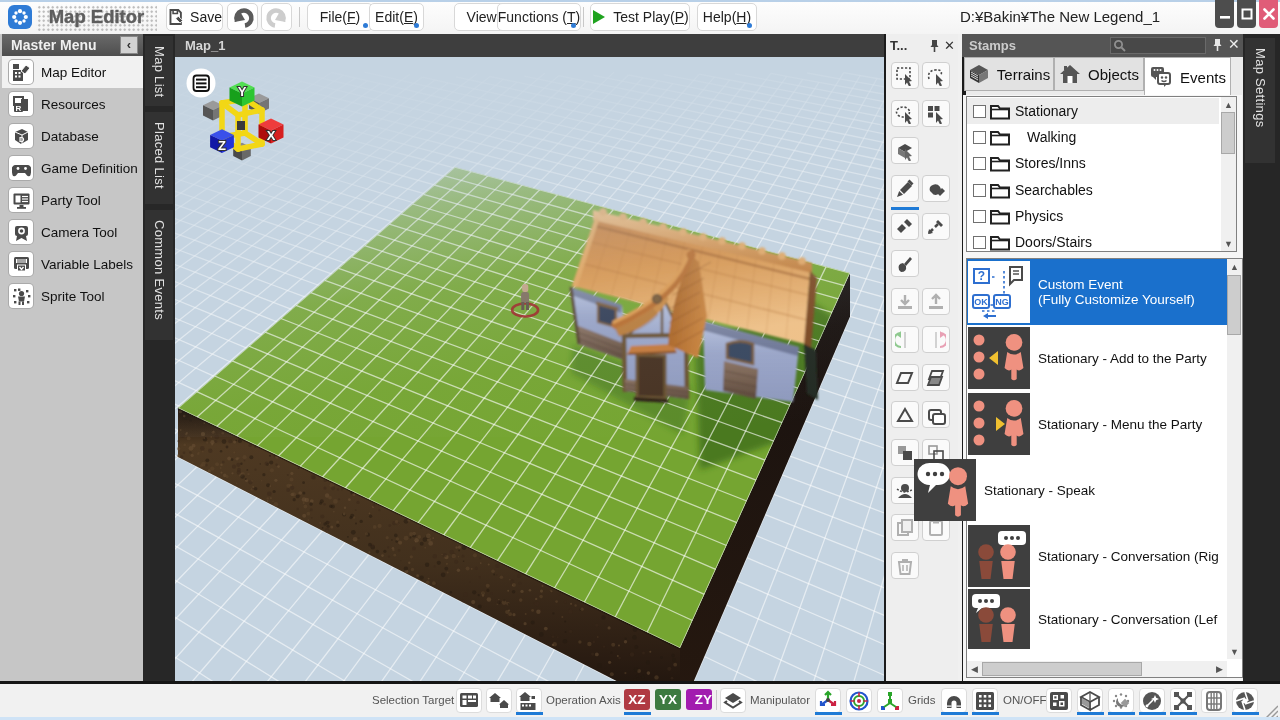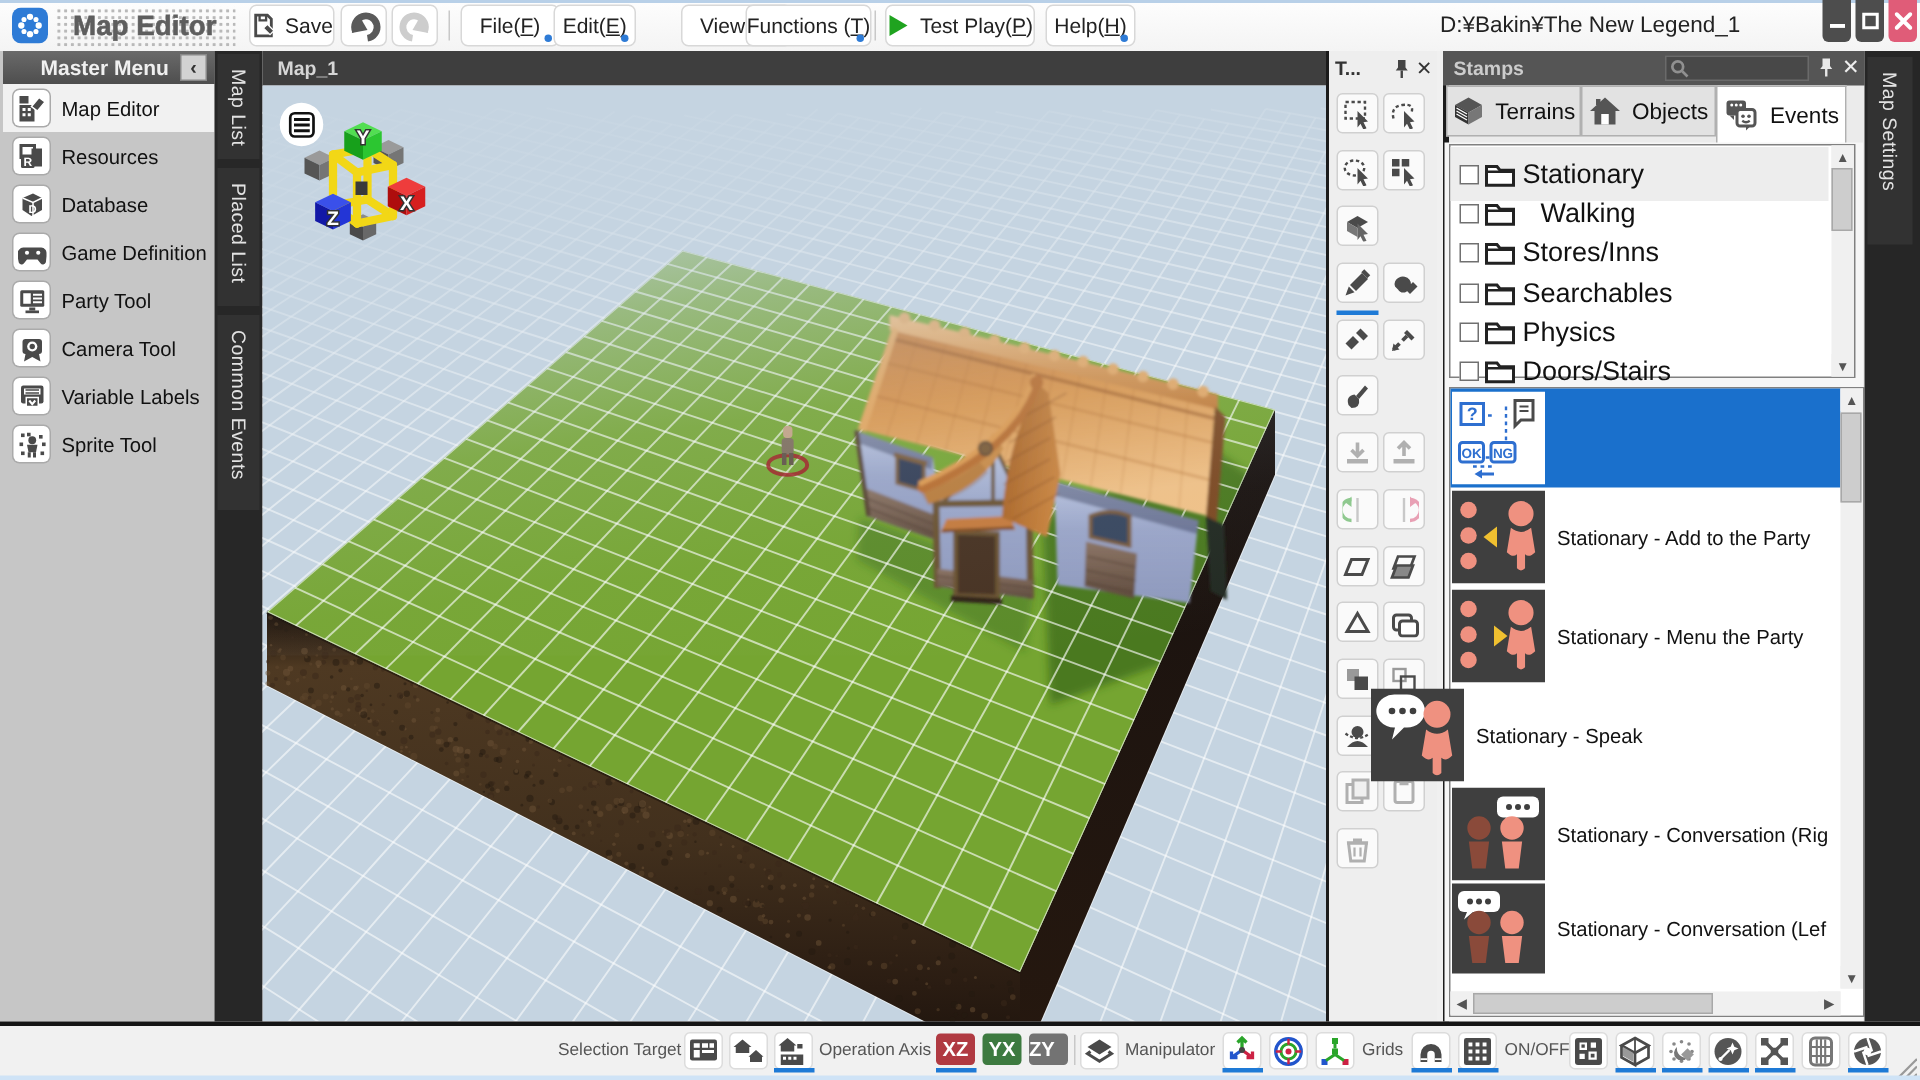--- a/index.html
+++ b/index.html
@@ -2,33 +2,33 @@
 <html><head><meta charset="utf-8"><title>Map Editor</title><style>
 *{margin:0;padding:0;box-sizing:border-box}
 html,body{width:1280px;height:720px;overflow:hidden;font-family:"Liberation Sans",sans-serif;background:#f0f0f0;position:relative}
 .abs{position:absolute}
 .topbar{left:0;top:0;width:1280px;height:34px;background:linear-gradient(#fdfdfd,#f4f4f4);border-top:2px solid #b8d0e8}
 .tbtn{position:absolute;top:3px;height:28px;background:#fff;border:1px solid #d8d8d8;border-radius:5px;display:flex;align-items:center;justify-content:center;font-size:14px;color:#222;white-space:nowrap}
 .bdot{position:absolute;width:5px;height:5px;border-radius:50%;background:#2e7bd6;right:4px;bottom:2px}
 .vsep{position:absolute;top:7px;width:1px;height:20px;background:#c8c8c8}
 .winb{position:absolute;top:0;width:19px;height:28px;background:#4d4d4d;border-radius:0 0 4px 4px;display:flex;align-items:center;justify-content:center}
 .sidebar{left:0;top:34px;width:143px;height:647px;background:#c6c6c6}
-.mmhead{left:2px;top:34px;width:141px;height:22px;background:linear-gradient(#6a6a6a,#4e4e4e);color:#f0f0f0;font-size:14px;font-weight:bold;line-height:22px;padding-left:25px}
+.mmhead{left:2px;top:34px;width:141px;height:22px;background:linear-gradient(#6a6a6a,#4e4e4e);color:#f0f0f0;font-size:14px;font-weight:bold;line-height:22px;padding-left:9px}
 .mmitem{left:2px;width:141px;height:32px;display:flex;align-items:center;font-size:13.5px;color:#111}
 .mmtile{width:24px;height:24px;background:#fff;border-radius:4px;margin:0 8px 0 7px;display:flex;align-items:center;justify-content:center;box-shadow:0 0 0 1px #aaa}
 .dstrip{top:34px;background:#272727}
 .vtab{position:absolute;left:2px;width:28px;background:#323232;color:#e2e2e2;font-size:13px;writing-mode:vertical-rl;display:flex;align-items:center;padding-top:10px;letter-spacing:0.3px}
 .vptitle{left:175px;top:34px;width:709px;height:23px;background:#3e3e3e;color:#d6d6d6;font-size:13px;line-height:23px;padding-left:10px;font-weight:bold}
 .toolpanel{left:884px;top:34px;width:74px;height:647px;background:#eeeeee;border-left:2px solid #1b1b1b}
 .tbtn2{position:absolute;width:28px;height:27px;background:#fafafa;border:1px solid #d0d0d0;border-radius:4px;display:flex;align-items:center;justify-content:center}
 .stamps{left:962px;top:34px;width:281px;height:647px;background:#ebebeb;border-left:4px solid #1b1b1b}
 .sthead{position:absolute;left:0;top:0;width:277px;height:23px;background:#555;color:#ccc;font-size:13px;font-weight:bold;line-height:23px;padding-left:7px}
 .sttab{position:absolute;height:34px;background:#e2e2e2;border:1px solid #b0b0b0;display:flex;align-items:center;justify-content:center;gap:7px;font-size:15px;color:#111}
 .listbox{position:absolute;background:#fff;border:1px solid #808080}
-.trrow{position:absolute;left:1px;height:36px;display:flex;align-items:center;font-size:18px;color:#111}
+.trrow{position:absolute;left:1px;height:26px;display:flex;align-items:center;font-size:14px;color:#111}
 .cb{width:13px;height:13px;border:1px solid #707070;background:#fff;margin:0 3px 0 6px}
 .evrow{position:absolute;left:1px;width:260px;height:66px;display:flex;align-items:center}
 .evic{width:62px;height:62px;margin-left:1px;flex:none}
 .evtxt{font-size:13.5px;color:#111;margin-left:8px;white-space:nowrap}
 .scroll{position:absolute;background:#f0f0f0}
 .sthumb{position:absolute;background:#cdcdcd;border:1px solid #a8a8a8}
 .sarrow{position:absolute;width:15px;height:15px;display:flex;align-items:center;justify-content:center;font-size:9px;color:#555;background:#f0f0f0}
 .rstrip{left:1243px;top:34px;width:37px;height:647px;background:#262626}
 .botline{left:0;top:681px;width:1280px;height:3px;background:#151515}
 .statusbar{left:0;top:684px;width:1280px;height:33px;background:#f1f1f1}
@@ -1317,20 +1317,21 @@
         <text x="13" y="44" font-size="9" font-weight="bold" fill="#2e6fd0" text-anchor="middle" font-family="Liberation Sans">OK</text>
         <rect x="26" y="34" width="16" height="13" rx="2" fill="#fff" stroke="#2e6fd0" stroke-width="2"></rect>
         <text x="34" y="44" font-size="9" font-weight="bold" fill="#2e6fd0" text-anchor="middle" font-family="Liberation Sans">NG</text>
         <path d="M20,52 l-5,3 5,3 v-2 h8 v-2 h-8 z" fill="#2e6fd0"></path>
         <path d="M42,6 h12 v13 h-8 l-4,4 z" fill="#fff" stroke="#4a4a4a" stroke-width="2"></path>
         <g stroke="#4a4a4a" stroke-width="1.4">
           <line x1="45" y1="10" x2="51" y2="10"></line>
           <line x1="45" y1="13" x2="51" y2="13"></line>
         </g>
       </svg></span>
+    <span class="evtxt"><span style="color:#fff">Custom Event<br>(Fully Customize Yourself)</span></span>
   </div>
 <div class="evrow" style="left:967px;top:325px;height:66px;overflow:hidden">
     <span class="evic"><svg width="62" height="62" viewBox="0 0 62 62" style="">
         <rect width="62" height="62" fill="#3f3f3f"></rect>
         <g fill="#ef9180">
           <circle cx="11" cy="13" r="5.5"></circle>
           <circle cx="11" cy="30" r="5.5"></circle>
           <circle cx="11" cy="47" r="5.5"></circle>
         </g>
         <path d="M30,24 L21,31 L30,38 Z" fill="#f0c030"></path>
@@ -1456,21 +1457,21 @@
           <rect x="7.5" y="14.5" width="2" height="2"></rect>
           <rect x="11" y="14.5" width="2" height="2"></rect>
         </g>
       </svg>
     </div>
     <div class="blueline" style="left:516px;top:28px;width:27px"></div>
     <div class="slabel" style="left:546px">Operation Axis</div>
     <div class="abs" style="left:624px;top:5px"><span style="display:inline-block;width:26px;height:21px;background:#b03a42;border-radius:3px;color:#fff;font-weight:bold;font-size:13.5px;line-height:21px;text-align:center">XZ</span></div>
     <div class="blueline" style="left:624px;top:28px;width:27px"></div>
     <div class="abs" style="left:655px;top:5px"><span style="display:inline-block;width:26px;height:21px;background:#3d7a40;border-radius:3px;color:#fff;font-weight:bold;font-size:13.5px;line-height:21px;text-align:center">YX</span></div>
-    <div class="abs" style="left:686px;top:5px"><span style="display:inline-block;width:26px;height:21px;background:#737373;border-radius:3px;color:#fff;font-weight:bold;font-size:13.5px;line-height:21px;text-align:left">ZY</span></div>
+    <div class="abs" style="left:686px;top:5px"><span style="display:inline-block;width:26px;height:21px;background:#a21caf;border-radius:3px;color:#fff;font-weight:bold;font-size:13.5px;line-height:21px;text-align:right">ZY</span></div>
     <div class="vsep" style="left:716px;top:6px"></div>
     <div class="sbtn" style="left:720px">
       <svg width="22" height="22" viewBox="0 0 22 22" style="">
         <path d="M11,3 l8,5 -8,5 -8,-5 z" fill="#4a4a4a"></path>
         <path d="M5,11 l-2,1.5 8,5 8,-5 -2,-1.5" fill="none" stroke="#4a4a4a" stroke-width="2"></path>
       </svg>
     </div>
     <div class="slabel" style="left:750px">Manipulator</div>
     <div class="sbtn" style="left:815px">
       <svg width="22" height="22" viewBox="0 0 22 22" style="">

